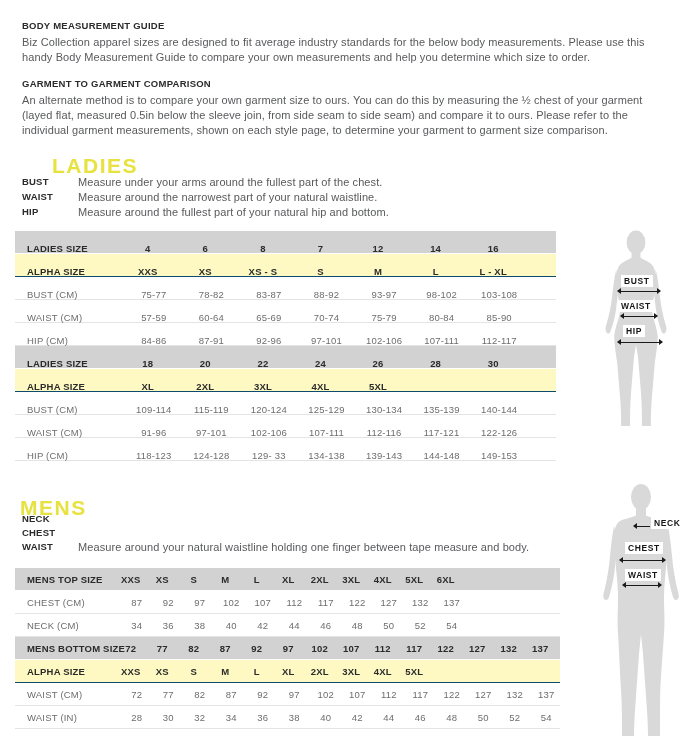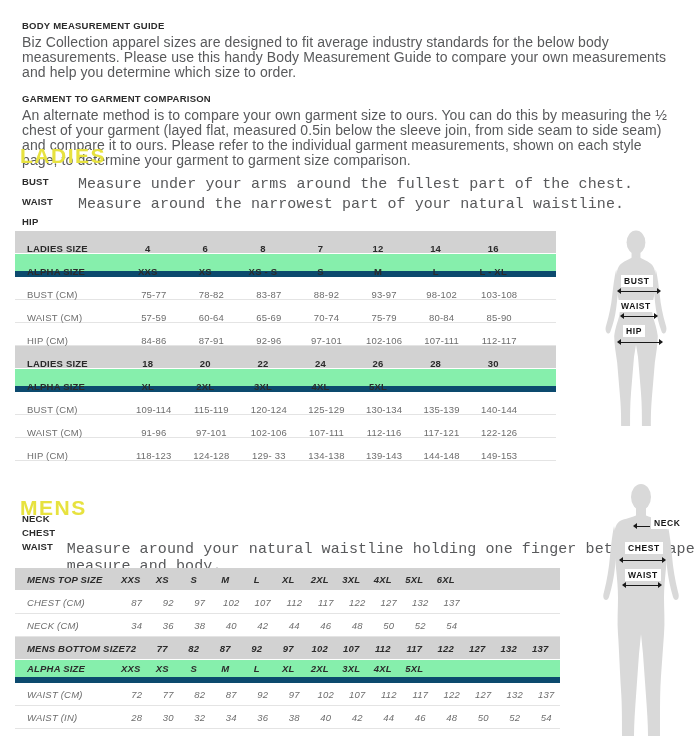--- a/index.html
+++ b/index.html
@@ -5,44 +5,44 @@
   html,body{margin:0;padding:0;}
   body{
     width:700px;height:750px;position:relative;background:#ffffff;
     font-family:"Liberation Sans","DejaVu Sans",sans-serif;
     -webkit-font-smoothing:antialiased;overflow:hidden;
   }
   
   .intro{position:absolute;left:22px;top:20px;width:650px;}
   .intro-block{margin-bottom:13px;}
   .intro-heading{font-size:9.5px;font-weight:bold;color:#2b2b2b;letter-spacing:.25px;margin-bottom:4px;}
-  .intro-body{font-size:14px;color:#58595b;line-height:15px;letter-spacing:.1px;}
+  .intro-body{font-size:11px;color:#58595b;line-height:15px;letter-spacing:.1px;}
   
   .section-title{
     position:absolute;left:20px;font-size:21px;font-weight:bold;
     color:#e7e23f;letter-spacing:1.5px;
   }
-  #ladies-title{top:144px;}
+  #ladies-title{top:154px;margin-left:32px;}
   #mens-title{top:486px;margin-top:10px;}
   
   .defs{position:absolute;left:22px;}
   #ladies-defs{top:176px;}
   #mens-defs{top:513px;}
   .def-row{display:flex;margin-bottom:3px;}
   .def-term{width:56px;font-size:9.5px;font-weight:bold;color:#2b2b2b;letter-spacing:.2px;}
-  .def-text{font-size:15px;color:#58595b;letter-spacing:.1px;font-family:Liberation Mono, monospace;}
+  .def-text{font-size:11px;color:#58595b;letter-spacing:.1px;}
   
   .size-table{position:absolute;left:15px;}
   #ladies-table{top:231px;width:541px;}
   #mens-table{top:568px;width:545px;}
   .trow{display:grid;align-items:center;height:23px;box-sizing:border-box;}
   #ladies-table .trow{grid-template-columns:92px repeat(7,1fr);padding:12px 34px 0 12px;}
-  #mens-table .trow{grid-template-columns:88px repeat(14,1fr);padding:0 4px 0 12px;font-style:italic;}
+  #mens-table .trow{grid-template-columns:88px repeat(14,1fr);padding:0 4px 0 12px;}
   .trow.header{background:#d2d2d2;border-bottom:1px solid #ffffff;}
-  .trow.subheader{background:#86efac;border-bottom:6px solid #0c4a6e;}
+  .trow.subheader{background:#fef9c3;border-bottom:1px solid #0c4a6e;}
   .trow.data{background:#ffffff;border-bottom:1px solid #e4e4e4;gap:12px;}
   .tcell{font-size:9.5px;text-align:center;color:#6d6d6d;letter-spacing:.2px;white-space:nowrap;}
   .trow.header .tcell,.trow.subheader .tcell{font-weight:bold;color:#2b2b2b;}
   .tcell.tlabel{text-align:left;}
   .trow.data .tcell.tlabel{color:#6d6d6d;}
   
   .figure{position:absolute;}
   #ladies-figure{left:598px;top:230px;width:76px;height:206px;}
   #mens-figure{left:597px;top:484px;width:90px;height:264px;}
   .figure svg{position:absolute;left:0;top:0;}
@@ -77,20 +77,21 @@
   <div class="def-row">
     <span class="def-term">BUST</span>
     <span class="def-text">Measure under your arms around the fullest part of the chest.</span>
   </div>
   <div class="def-row">
     <span class="def-term">WAIST</span>
     <span class="def-text">Measure around the narrowest part of your natural waistline.</span>
   </div>
   <div class="def-row">
     <span class="def-term">HIP</span>
+    <span class="def-text">Measure around the fullest part of your natural hip and bottom.</span>
   </div>
 </div>
 
 <div class="size-table" id="ladies-table">
     <div class="trow header">
       <div class="tcell tlabel">LADIES SIZE</div>
       <div class="tcell">4</div>
       <div class="tcell">6</div>
       <div class="tcell">8</div>
       <div class="tcell">7</div>

